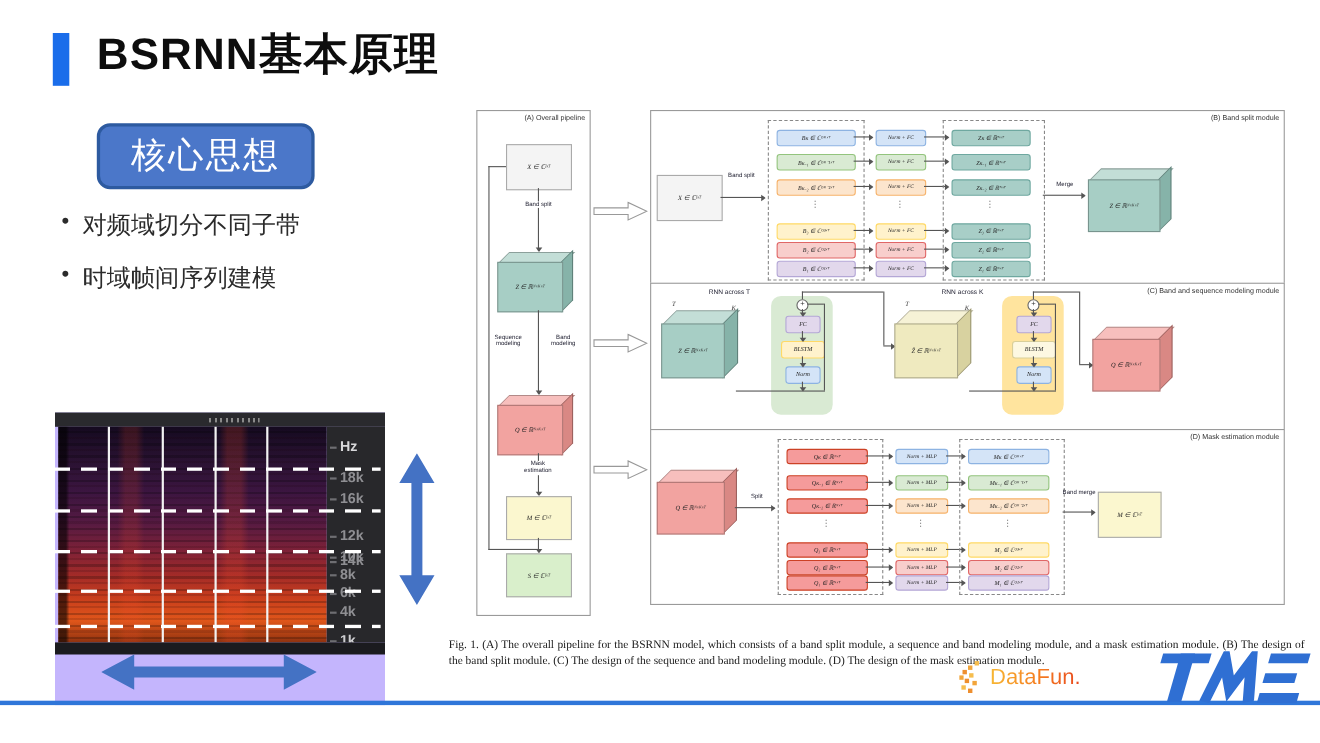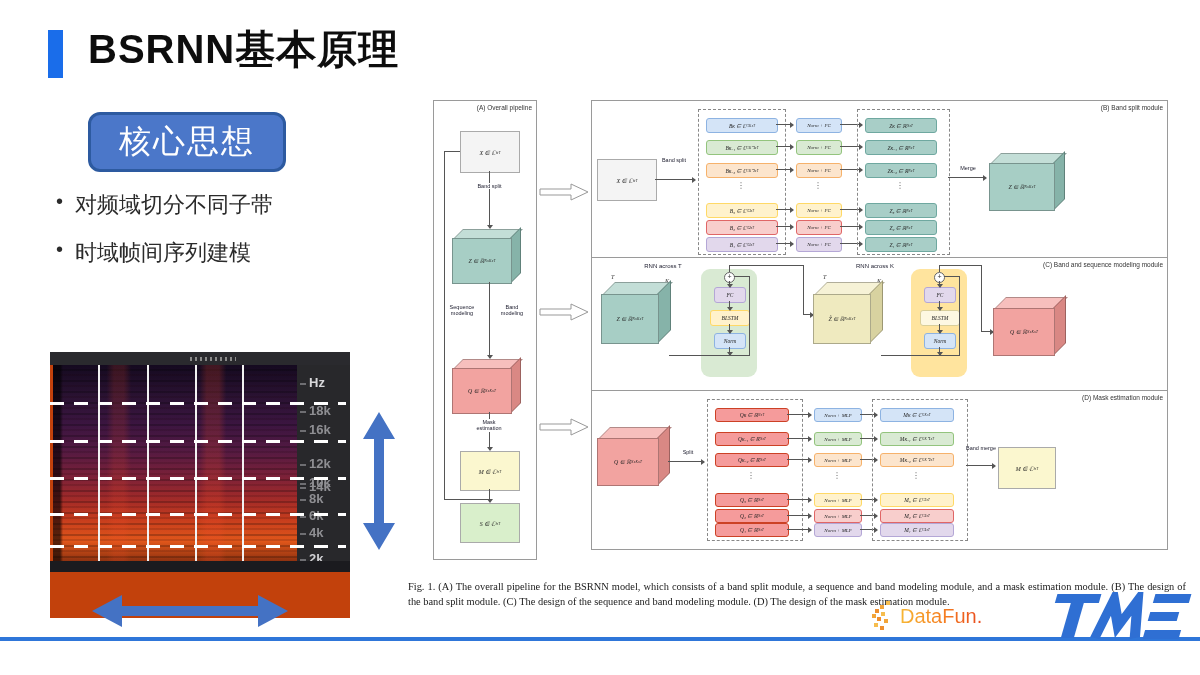--- a/index.html
+++ b/index.html
@@ -12,21 +12,21 @@
   .slide-title{left:88px;top:22px;font-size:40px;font-weight:bold;color:#0d0d0d;letter-spacing:1px;margin:0;}
   .badge{left:88px;top:112px;width:192px;height:54px;background:#4b77c9;border:3px solid #2d5aa0;
          border-radius:12px;display:flex;align-items:center;justify-content:center;
          color:#ffffff;font-size:32px;letter-spacing:2px;}
   .bullets{left:56px;top:190px;width:350px;margin:0;padding:0;list-style:none;}
   .bullets li{font-size:22px;color:#2b2b2b;margin-bottom:18px;display:flex;}
   .bullets li:nth-child(2){margin-bottom:28px;}
   .bullets li::before{content:"•";margin-right:12px;font-size:20px;color:#2b2b2b;}
 
   
-  .spect{left:50px;top:352px;width:300px;height:266px;background:#c2410c;}
+  .spect{left:50px;top:375px;width:300px;height:266px;background:#c4b5fd;}
   .spect-chrome{left:0;top:0;width:300px;height:13px;background:#2a2a2e;}
   .spect-dots{left:140px;top:5px;width:46px;height:4px;
               background:repeating-linear-gradient(90deg,#8a8a8a 0 2px,transparent 2px 5px);}
   .spect-main{left:3px;top:13px;width:244px;height:196px;
     background:
       linear-gradient(90deg,rgba(0,0,0,.6) 0 7px,rgba(0,0,0,0) 10px 22%,rgba(245,75,40,.16) 25% 29%,rgba(0,0,0,0) 32% 60%,rgba(245,75,40,.2) 63% 68%,rgba(0,0,0,0) 71%),
       repeating-linear-gradient(180deg,rgba(0,0,0,0) 0 4px,rgba(0,0,0,.22) 4px 6px,rgba(0,0,0,0) 6px 9px,rgba(25,0,5,.14) 9px 11px),
       linear-gradient(180deg,#150a20 0%,#2a1232 16%,#3b1540 30%,#541a42 44%,#7c2138 57%,#a32b28 69%,#c73d1d 79%,#e0561a 90%,#8f3210 100%);}
   .spect-strip{left:247px;top:13px;width:53px;height:196px;background:#28282b;}
   .flabel{position:absolute;left:12px;font-size:13px;font-weight:bold;color:#8f8f93;}
@@ -114,21 +114,21 @@
   <div class="abs spect-strip">
     <div class="flabel" style="top:10px;color:#d8d8da;">Hz</div>
     <div class="flabel" style="top:38px;">18k</div>
     <div class="flabel" style="top:57px;">16k</div>
     <div class="flabel" style="top:74px;margin-top:40px;">14k</div>
     <div class="flabel" style="top:91px;">12k</div>
     <div class="flabel" style="top:110px;">10k</div>
     <div class="flabel" style="top:126px;">8k</div>
     <div class="flabel" style="top:143px;">6k</div>
     <div class="flabel" style="top:160px;">4k</div>
-    <div class="flabel" style="top:186px;color:#cfcfd2;">2k</div>
+    <div class="flabel" style="top:186px;color:#cfcfd2;">1k</div>
   </div>
   <div class="abs vline" style="left:48px;"></div>
   <div class="abs vline" style="left:97px;"></div>
   <div class="abs vline" style="left:145px;"></div>
   <div class="abs vline" style="left:192px;"></div>
   <div class="abs dashline" style="top:50px;"></div>
   <div class="abs dashline" style="top:88px;"></div>
   <div class="abs dashline" style="top:125px;"></div>
   <div class="abs dashline" style="top:161px;"></div>
   <div class="abs dashline" style="top:193px;"></div>

